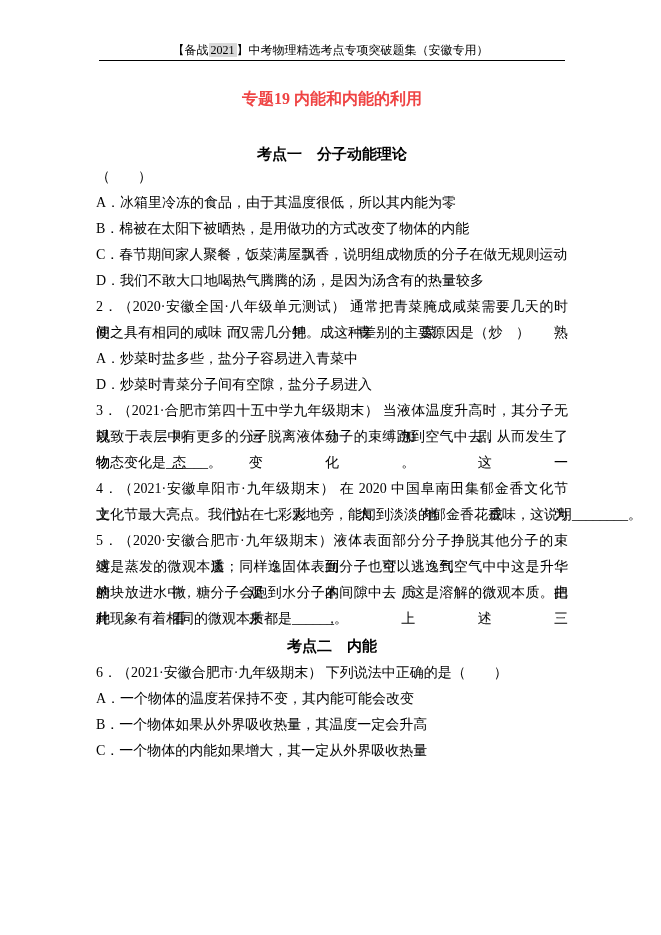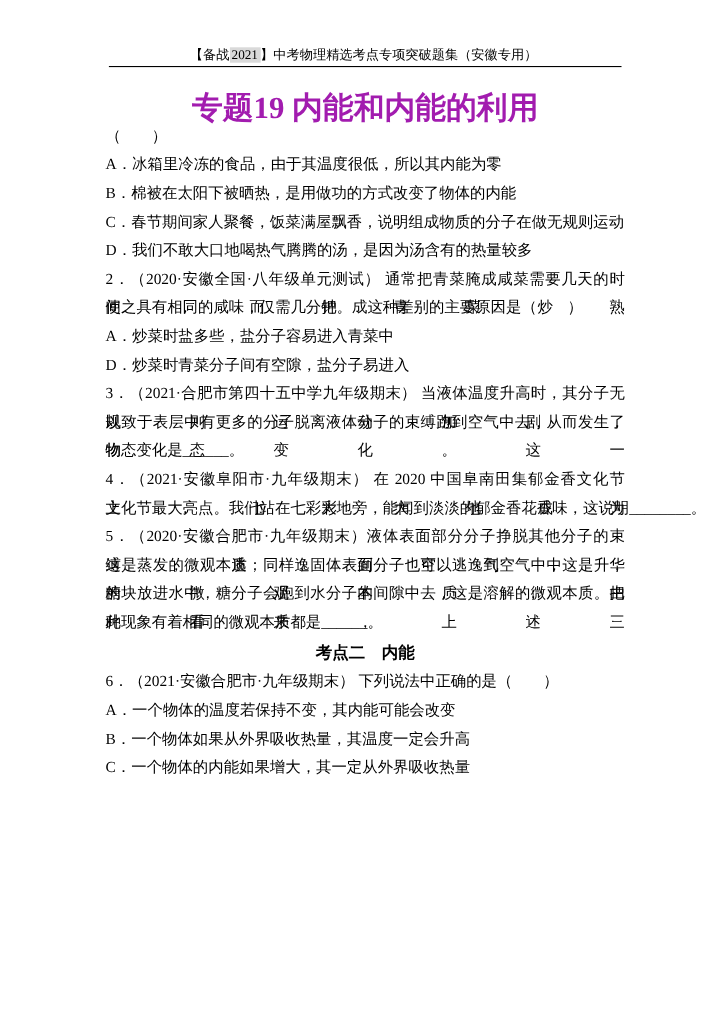--- a/index.html
+++ b/index.html
@@ -12,21 +12,21 @@
     text-align:center; font-size:12px; line-height:14px; color:#000;
   }
   .hl { background:#d9d9d9; padding:0 2px; }
   .header-rule {
     position:absolute; top:60px; left:99px; width:466px; height:0;
     border-top:1px solid #000;
   }
   .content { position:absolute; left:96px; top:86px; width:472px; }
   .doc-title {
     margin:0; height:26px; line-height:26px; text-align:center;
-    font-size:28px; font-weight:bold; color:#a21caf;
+    font-size:16px; font-weight:bold; color:#ef4444;
     font-family:"Liberation Serif", serif;
   }
   .section-heading {
     margin:32px 0 0 0; height:20px; line-height:20px; text-align:center;
     font-size:15px; font-weight:bold; color:#000;
     font-family:"Liberation Sans", sans-serif;
   }
   .section-heading.s2 { margin-top:4px; }
   .line {
     height:26px; line-height:26px; font-size:14px; color:#000;
@@ -45,20 +45,21 @@
 <div class="page">
 
   <div class="doc-header"><span>【备战</span><span class="hl">2021</span><span>】中考物理精选考点专项突破题集（安徽专用）</span></div>
 
   <div class="header-rule"></div>
 
   <div class="content">
 
     <h1 class="doc-title">专题19 内能和内能的利用</h1>
 
+    <h2 class="section-heading">考点一　分子动能理论</h2>
 
     <div class="line">（　　）</div>
     <div class="line">A．冰箱里冷冻的食品，由于其温度很低，所以其内能为零</div>
     <div class="line">B．棉被在太阳下被晒热，是用做功的方式改变了物体的内能</div>
     <div class="line">C．春节期间家人聚餐，饭菜满屋飘香，说明组成物质的分子在做无规则运动</div>
     <div class="line">D．我们不敢大口地喝热气腾腾的汤，是因为汤含有的热量较多</div>
     <div class="line fill">2．（2020·安徽全国·八年级单元测试） 通常把青菜腌成咸菜需要几天的时间，而把青菜炒熟</div>
     <div class="line">使之具有相同的咸味，仅需几分钟。成这种差别的主要原因是（　　）</div>
     <div class="line">A．炒菜时盐多些，盐分子容易进入青菜中</div>
     <div class="line">D．炒菜时青菜分子间有空隙，盐分子易进入</div>

